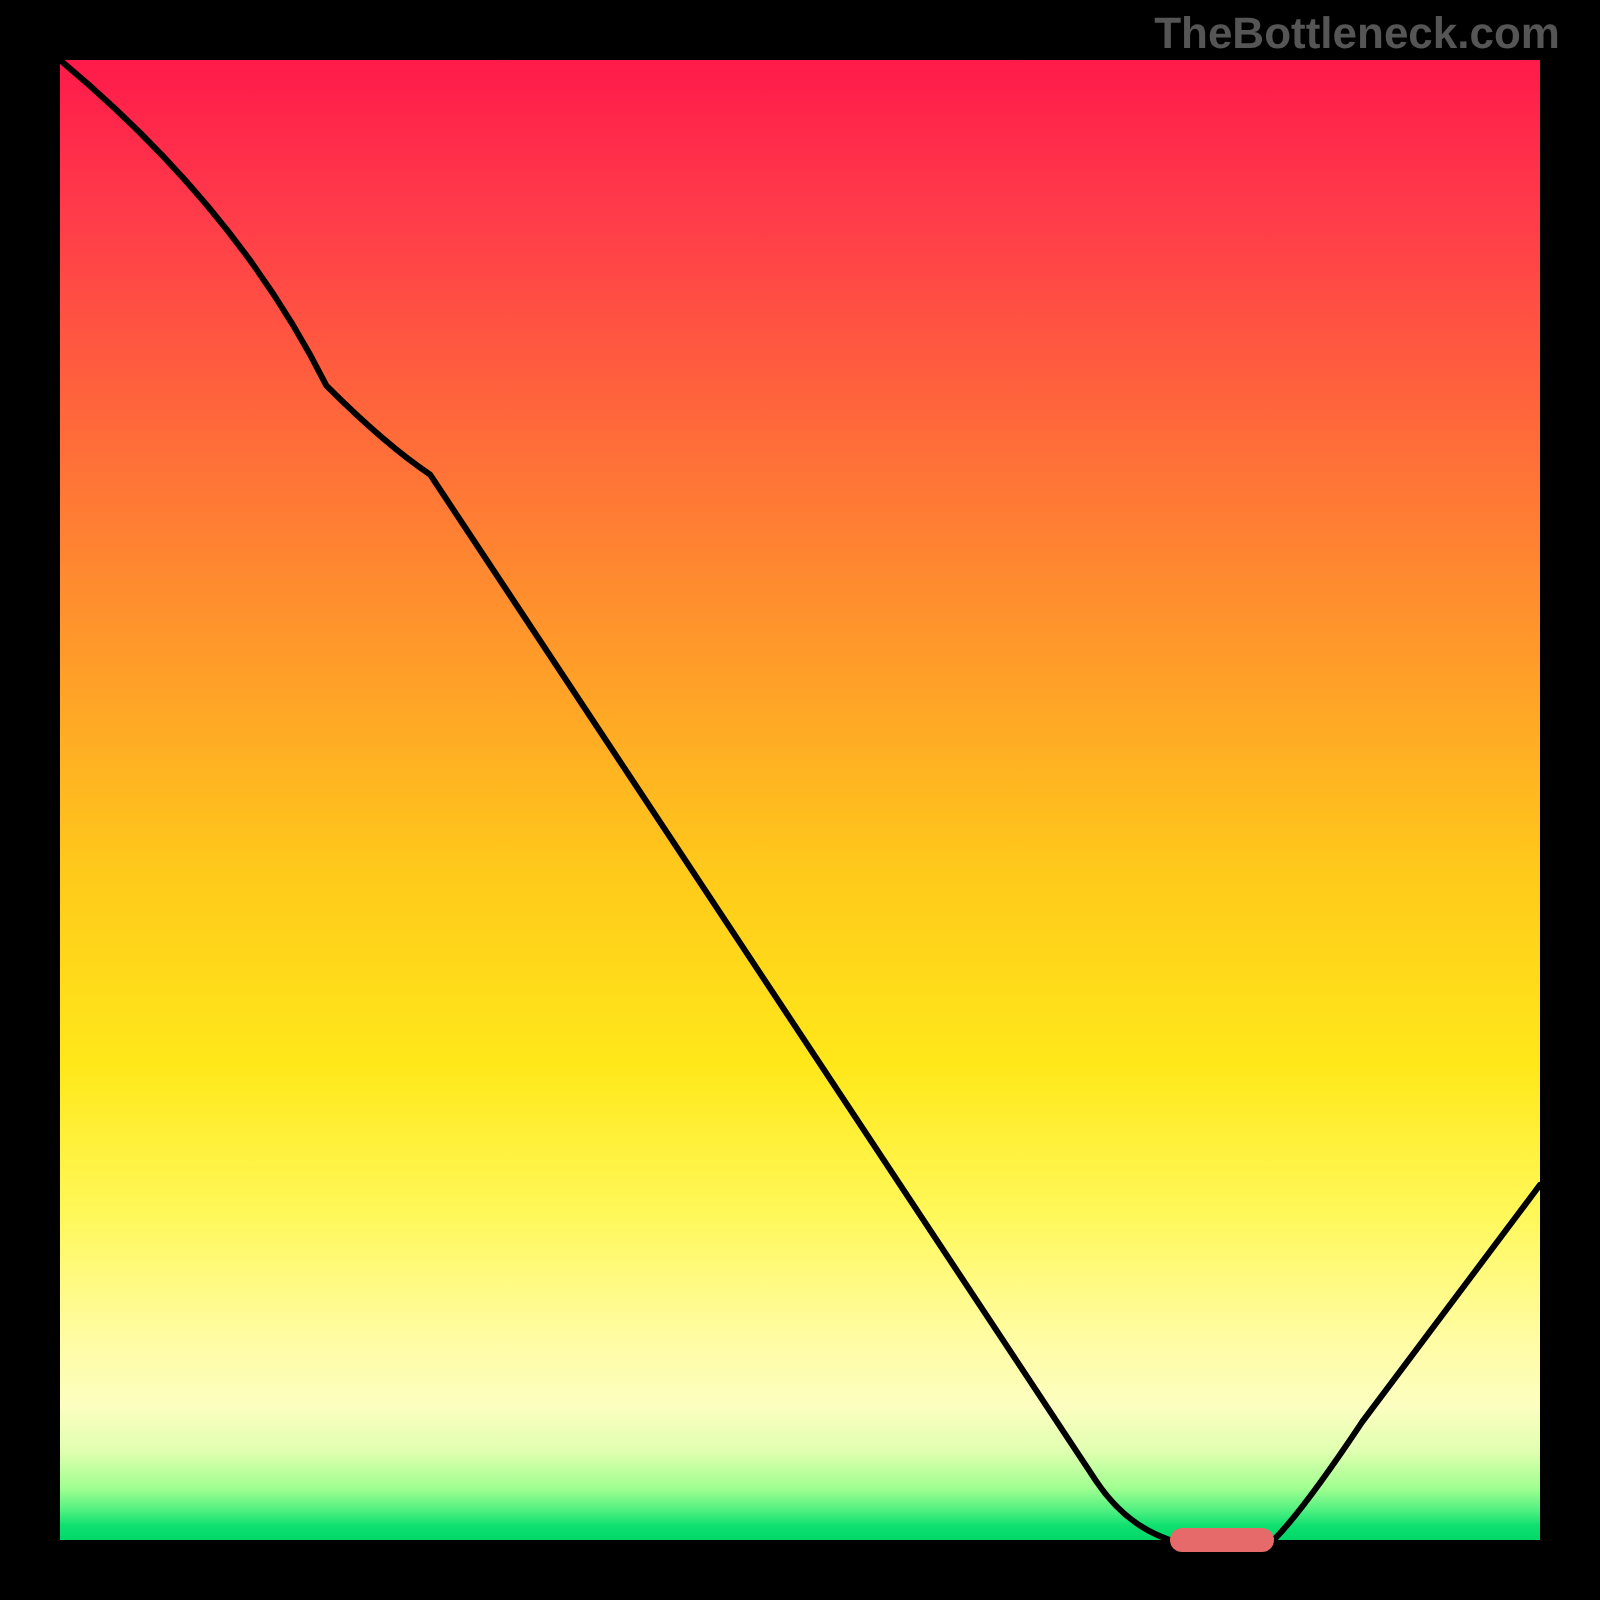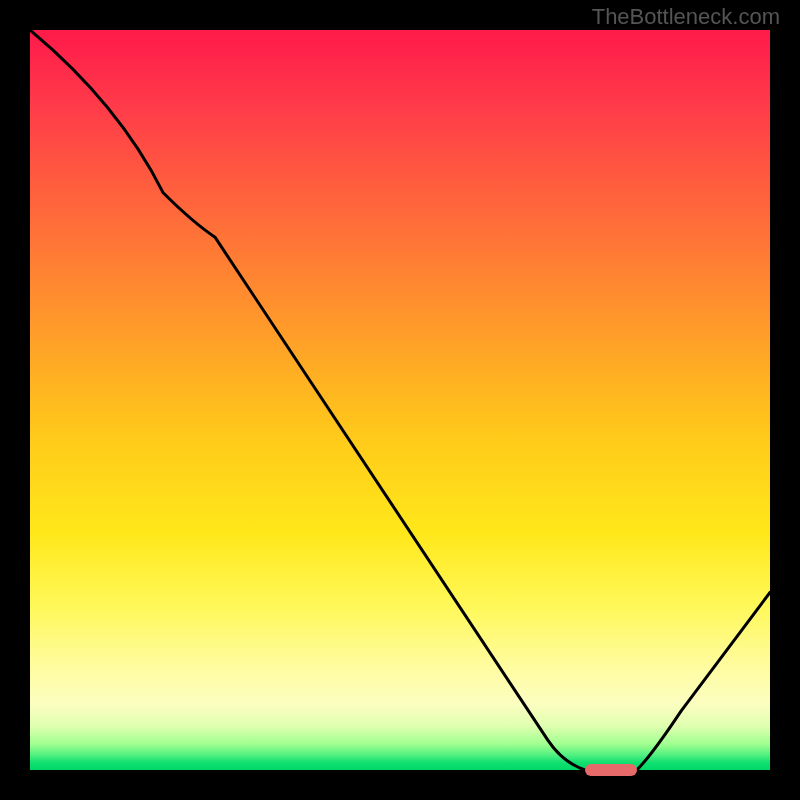--- a/index.html
+++ b/index.html
@@ -15,21 +15,21 @@
     position: relative;
     width: 800px;
     height: 800px;
   }
   .watermark {
     position: absolute;
     top: 4px;
     right: 20px;
     color: #555;
     font-size: 22px;
-    font-weight: 400;
+    font-weight: 700;
     z-index: 10;
   }
   .plot-area {
     position: absolute;
     top: 30px;
     left: 30px;
     width: 740px;
     height: 740px;
     background: linear-gradient(to bottom,
       #ff1a4a 0%,

